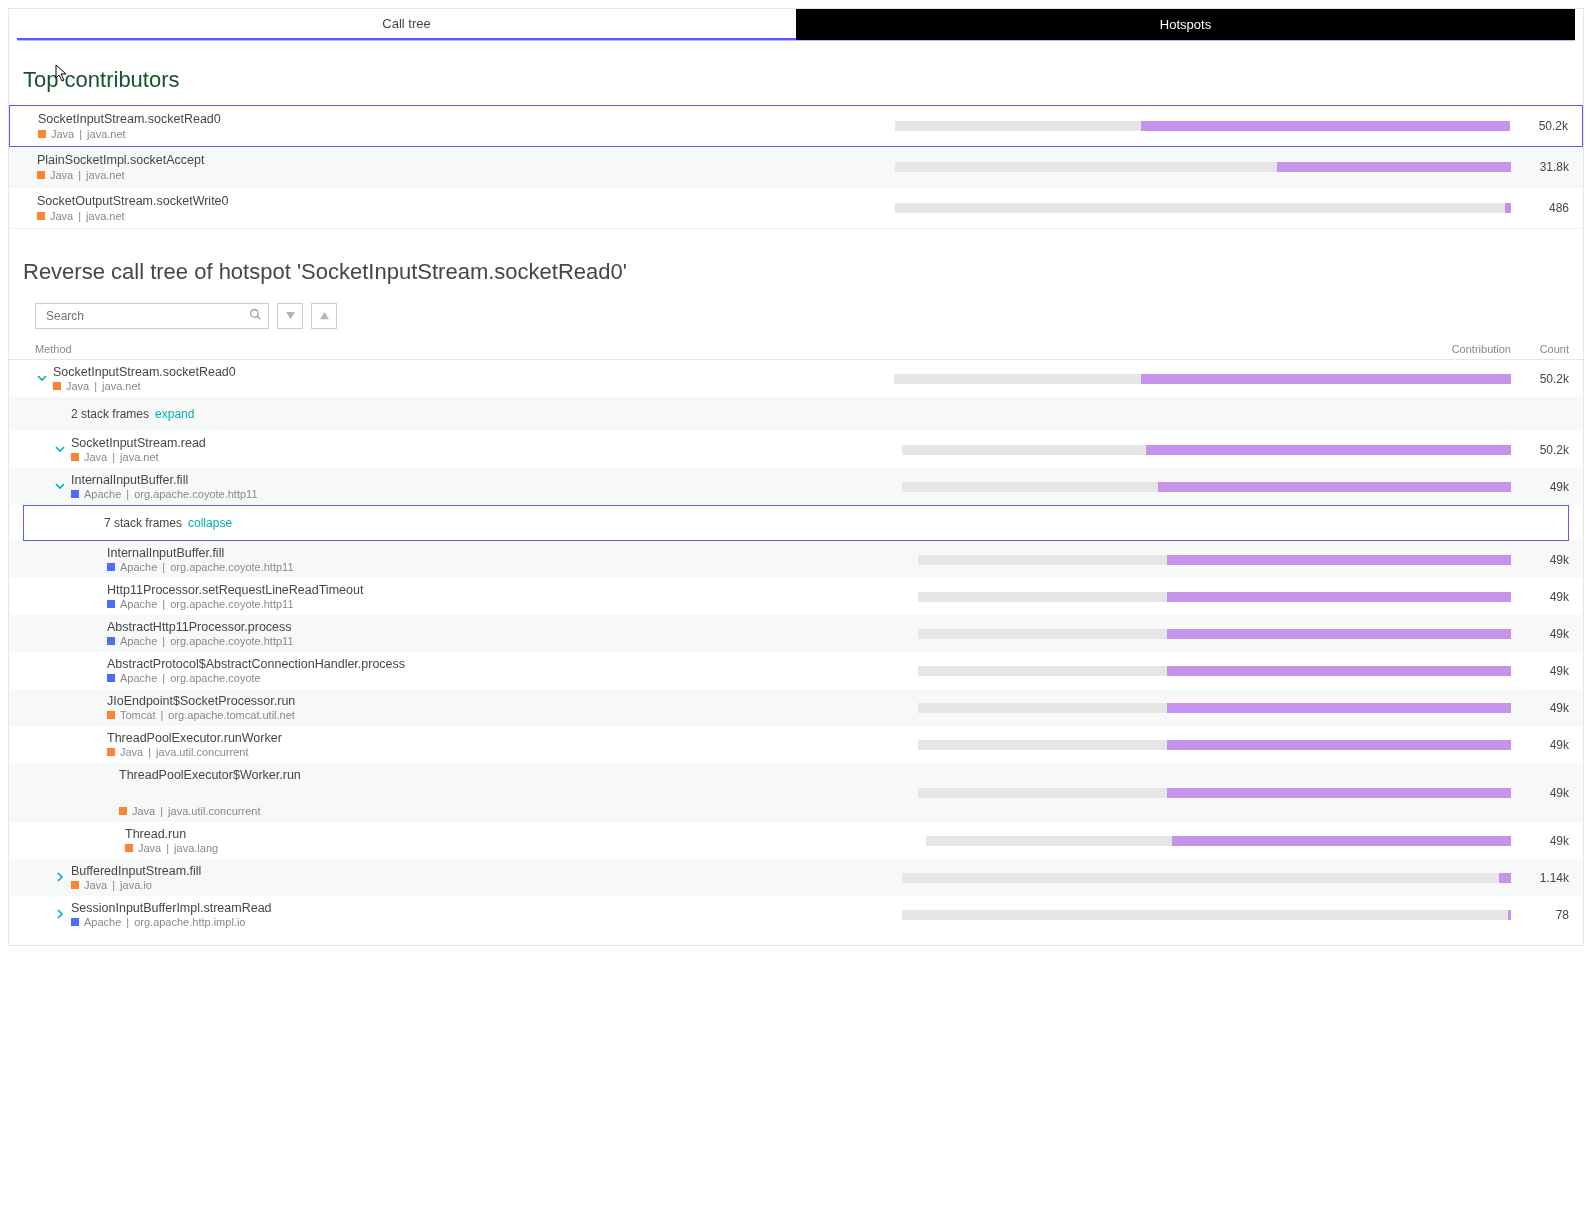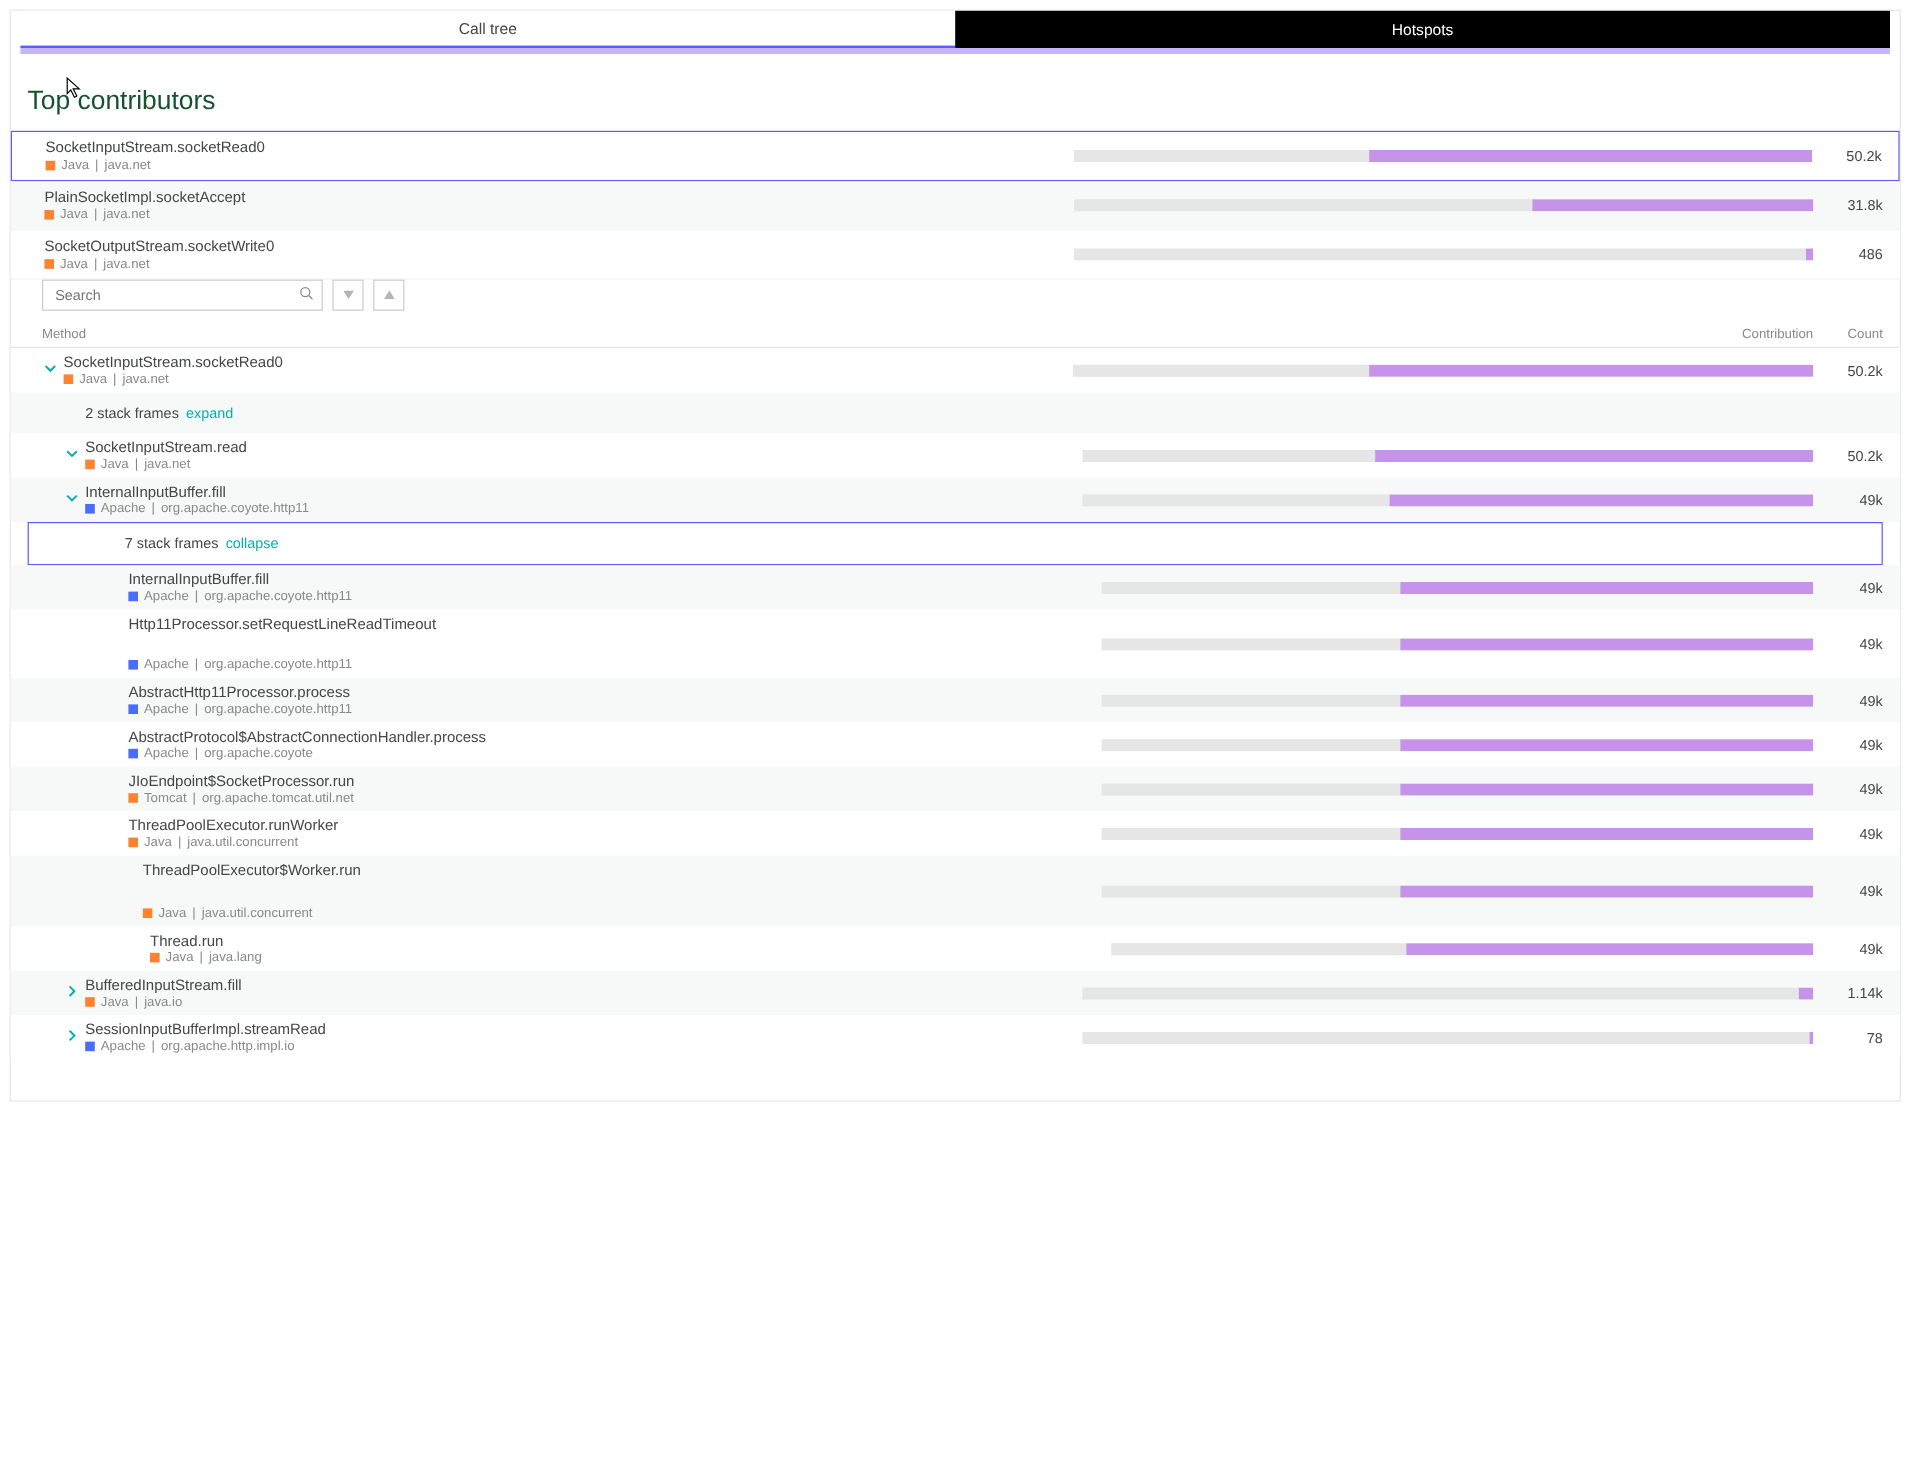--- a/index.html
+++ b/index.html
@@ -13,21 +13,21 @@
 .container {
   border: 1px solid #e6e6e6;
   width: 100%;
   min-height: 910px;
   padding: 0 0 12px 0;
 }
 
 .tabs {
   display: flex;
   margin: 0 8px;
-  border-bottom: 5px solid #c4b5fd;
+  border-bottom: 1px solid #c4b5fd;
 }
 .tab {
   flex: 1;
   text-align: center;
   padding: 7px 0;
   font-size: 13px;
   font-weight: 500;
   cursor: pointer;
   color: #454646;
   background: #fff;
@@ -261,20 +261,21 @@
           <div class="tc-method">SocketOutputStream.socketWrite0</div>
           <div class="tc-meta"><span class="swatch orange"></span><span>Java</span> | <span>java.net</span></div>
         </div>
         <div class="bar-wrap">
           <div class="bar-fill" style="width:1%"></div>
         </div>
         <div class="tc-count">486</div>
       </div>
     </div>
 
+  <h2 class="rct-title">Reverse call tree of hotspot 'SocketInputStream.socketRead0'</h2>
 
   <div class="controls">
     <div class="search-box">
       <input type="text" placeholder="Search" style="">
       <span class="search-icon">
         <svg width="13" height="13" viewBox="0 0 24 24" fill="none" stroke="#898989" stroke-width="2">
           <circle cx="10" cy="10" r="7"></circle>
             <line x1="21" y1="21" x2="15" y2="15"></line>
         </svg>
       </span>
@@ -360,21 +361,21 @@
           </div>
         </div>
         <div class="bar-wrap">
           <div class="bar-fill" style="width:58%"></div>
         </div>
         <div class="tc-count">49k</div>
       </div>
       <div class="tree-row" style="padding-left: 80px;">
         <div class="tree-left">
           <span class="chev none">&nbsp;</span>
-          <div class="tree-method-block" style="margin-left:4px;gap:20px;">
+          <div class="tree-method-block" style="margin-left:4px;">
             <div class="tree-method">Http11Processor.setRequestLineReadTimeout</div>
             <div class="tree-meta"><span class="swatch blue"></span><span>Apache</span> | <span>org.apache.coyote.http11</span></div>
           </div>
         </div>
         <div class="bar-wrap">
           <div class="bar-fill" style="width:58%"></div>
         </div>
         <div class="tc-count">49k</div>
       </div>
       <div class="tree-row alt" style="padding-left: 80px;">

